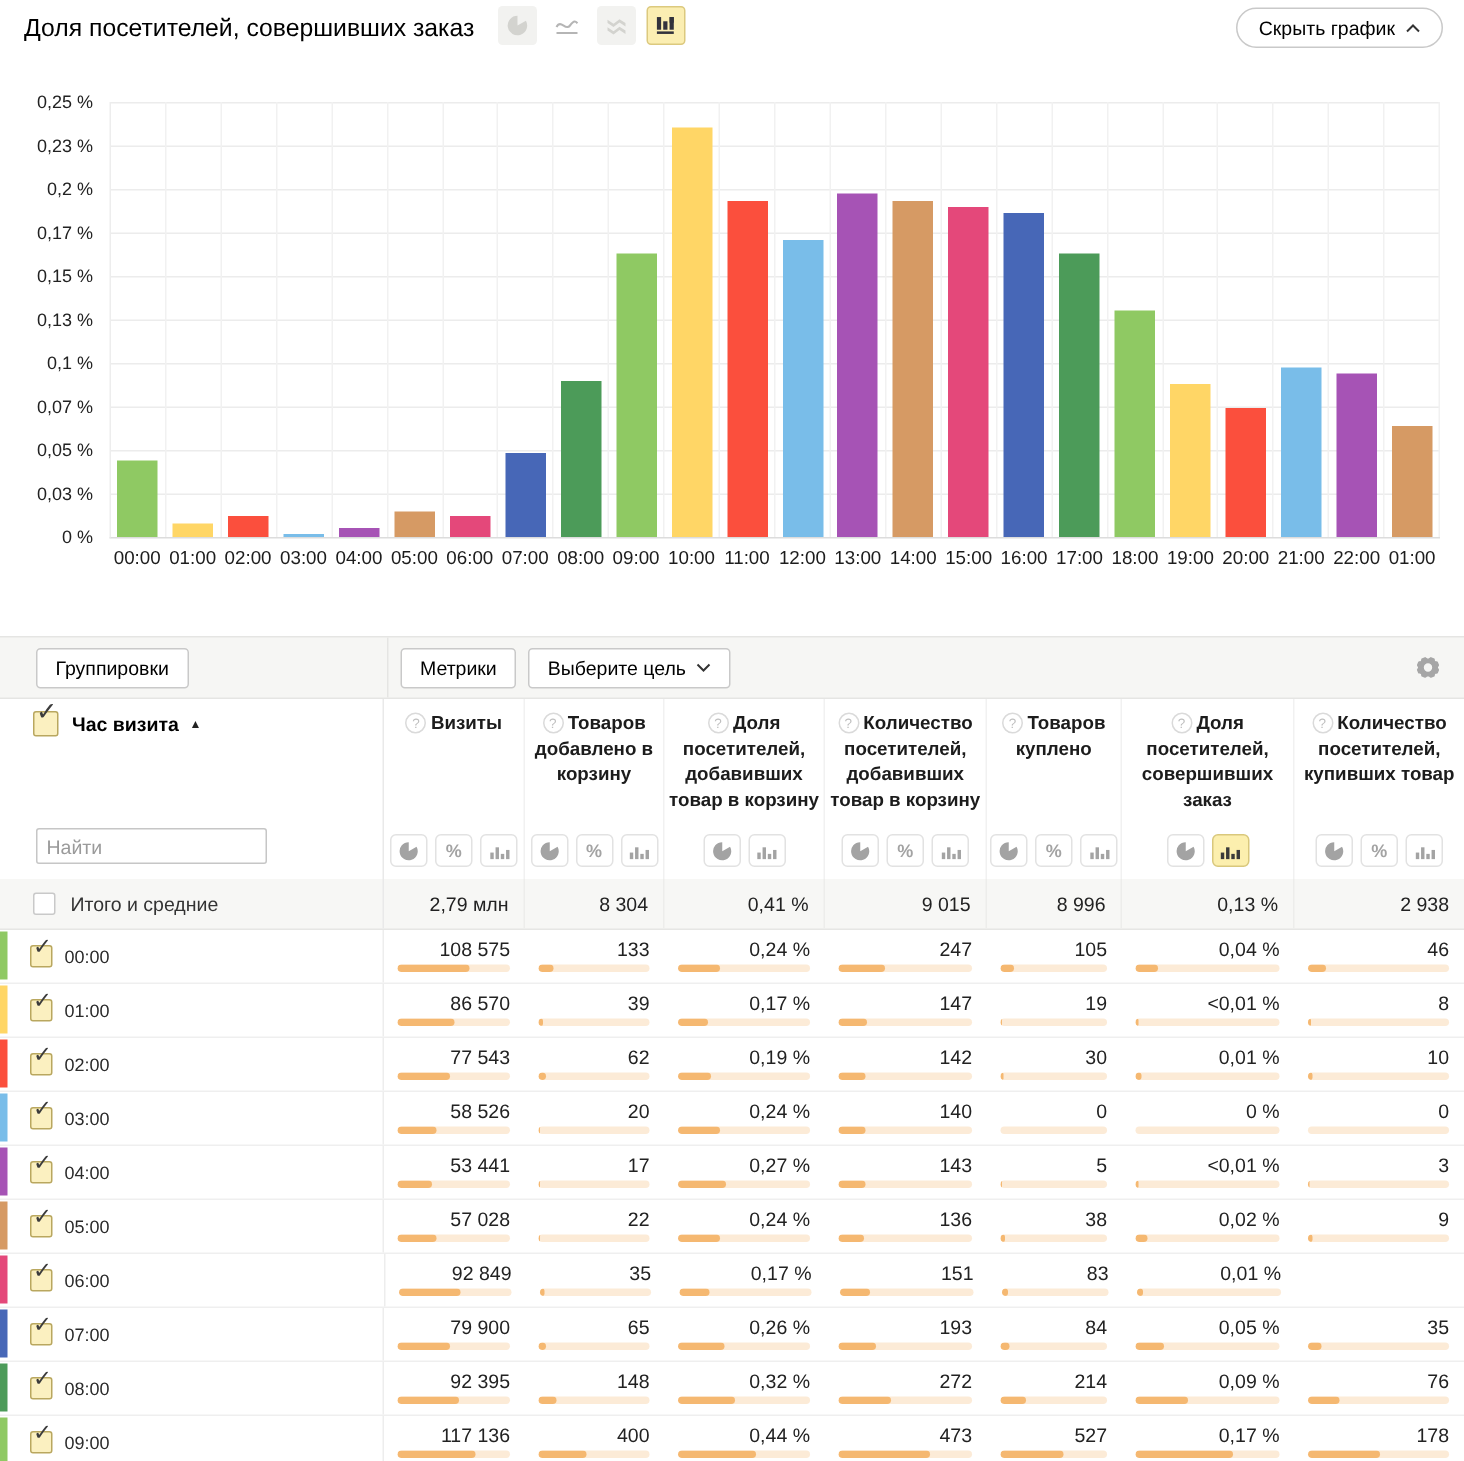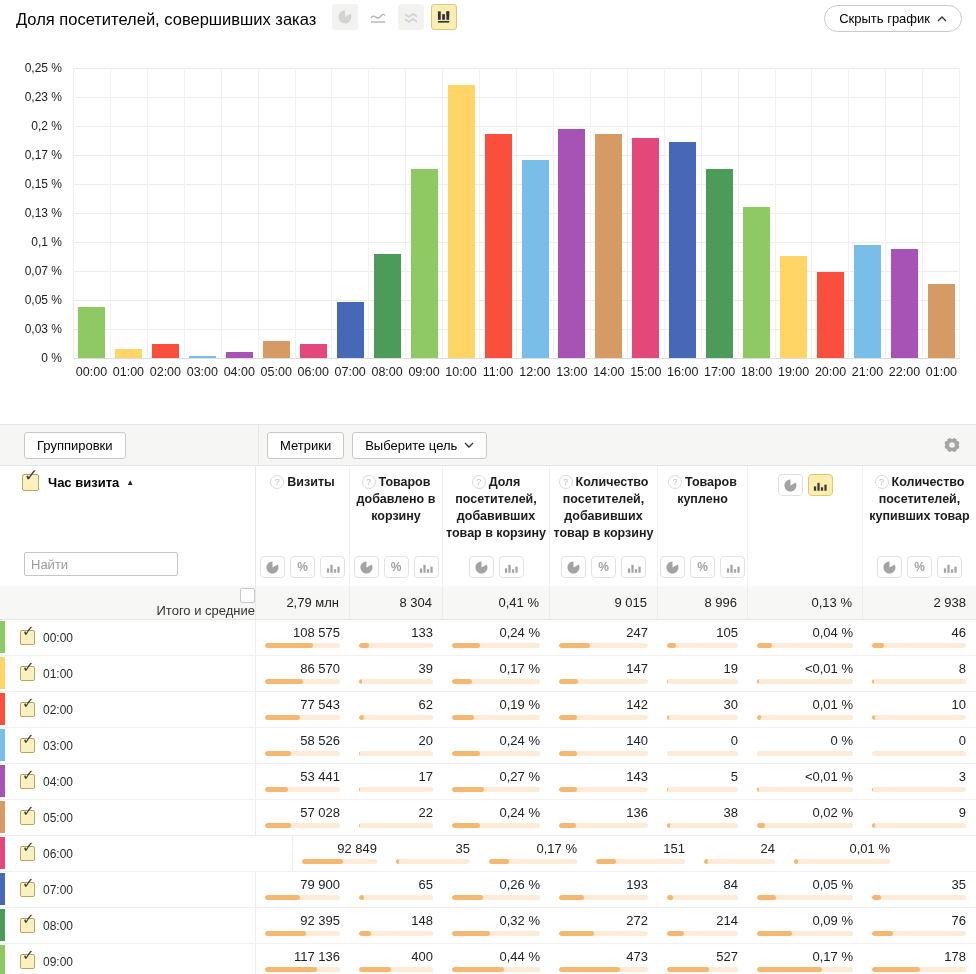--- a/index.html
+++ b/index.html
@@ -58,31 +58,31 @@
   .th-label{font-size:12.5px;font-weight:bold;color:#1c1c1c;text-align:center;line-height:17px;}
   .help{display:inline-block;width:12px;height:12px;border:1px solid #dadada;border-radius:50%;
     font-size:9px;font-weight:normal;line-height:12px;text-align:center;color:#bfbfbf;margin-right:3px;vertical-align:1px;}
   .tools{display:flex;justify-content:center;gap:5px;}
   .tool{height:22px;min-width:25px;border:1px solid #e2e2e2;border-radius:4px;background:#fff;
     display:inline-flex;align-items:center;justify-content:center;padding:0 3px;cursor:pointer;}
   .tool.sel{background:#fcefae;border-color:#d9c87c;}
   .pct{font-size:12px;font-weight:bold;}
 
   .totals{height:33px;background:#f7f7f5;border-bottom:1px solid #e6e6e4;display:flex;align-items:center;}
-  .totals-label-wrap{width:256px;box-sizing:border-box;padding-left:22px;display:flex;align-items:flex-end;flex-direction:column;}
+  .totals-label-wrap{width:256px;box-sizing:border-box;padding-left:22px;display:flex;align-items:flex-start;}
   .totals-label{font-size:13px;color:#333;margin-left:10px;}
   .totals-cells{flex:1;display:flex;border-left:1px solid #e9e9e9;height:100%;align-items:center;box-sizing:border-box;}
   .tcell{box-sizing:border-box;text-align:right;padding-right:10px;font-size:13px;color:#222;border-right:1px solid #ededeb;height:100%;line-height:33px;}
   .tcell:last-child{border-right:none;}
 
   .row{height:35px;border-bottom:1px solid #efefef;display:flex;position:relative;background:#fff;}
   .strip{position:absolute;left:0;top:1px;bottom:2px;width:5px;}
   .row-label{width:256px;box-sizing:border-box;display:flex;align-items:center;padding-left:20px;}
   .hour{font-size:12px;color:#2b2b2b;margin-left:8px;}
-  .cells{flex:1;display:flex;border-left:1px solid #ededed;box-sizing:border-box;margin-left:36px;}
+  .cells{flex:1;display:flex;border-left:1px solid #ededed;box-sizing:border-box;}
   .cell{box-sizing:border-box;padding-top:5px;}
   .val{text-align:right;padding-right:10px;font-size:13px;color:#222;line-height:15px;white-space:nowrap;}
   .mbar{margin:3px 10px 0 9px;height:5px;border-radius:2.5px;background:#fcebd7;overflow:hidden;}
   .mbar-fill{height:100%;border-radius:2.5px;background:#f5b871;}
 
   .cb{width:13px;height:13px;border:1px solid #c9c9c9;border-radius:2px;background:#fff;
     display:inline-block;position:relative;flex:none;cursor:pointer;}
   .cb.checked{background:#fbf0c0;border-color:#b9a75f;}
   .cb .tick{position:absolute;left:1px;top:-9px;font-size:15px;font-weight:bold;color:#3c3c3c;}
   .cb.big{width:15px;height:15px;}
@@ -414,20 +414,21 @@
                     <rect x="1" y="8" width="2.6" height="5"></rect>
                     <rect x="5" y="4" width="2.6" height="9"></rect>
                     <rect x="9" y="9" width="2.6" height="4"></rect>
                     <rect x="13" y="6" width="2.6" height="7"></rect>
                   </g>
                 </svg>
               </button>
             </div>
           </div>
           <div class="th-col" style="width: 115px;">
+            <div class="th-label"><span class="help">?</span><span>Доля посетителей, совершивших заказ</span></div>
             <div class="tools">
               <button class="tool">
                 <svg width="13" height="13" viewBox="0 0 14 14">
                   <path d="M7 7 L7 .5 A6.5 6.5 0 1 0 12.6 3.8 Z" fill="#a3a3a3"></path>
                 </svg>
               </button>
               <button class="tool sel">
                 <svg width="14" height="13" viewBox="0 0 16 14">
                   <g fill="#3a3a3a">
                     <rect x="1" y="8" width="2.6" height="5"></rect>
@@ -827,21 +828,21 @@
                 <div class="mbar-fill" style="width: 23%;"></div>
               </div>
             </div>
             <div class="cell" style="width: 108px;">
               <div class="val">151</div>
               <div class="mbar">
                 <div class="mbar-fill" style="width: 22%;"></div>
               </div>
             </div>
             <div class="cell" style="width: 90px;">
-              <div class="val">24</div>
+              <div class="val">83</div>
               <div class="mbar">
                 <div class="mbar-fill" style="width: 6%;"></div>
               </div>
             </div>
             <div class="cell" style="width: 115px;">
               <div class="val">0,01 %</div>
               <div class="mbar">
                 <div class="mbar-fill" style="width: 4%;"></div>
               </div>
             </div>

